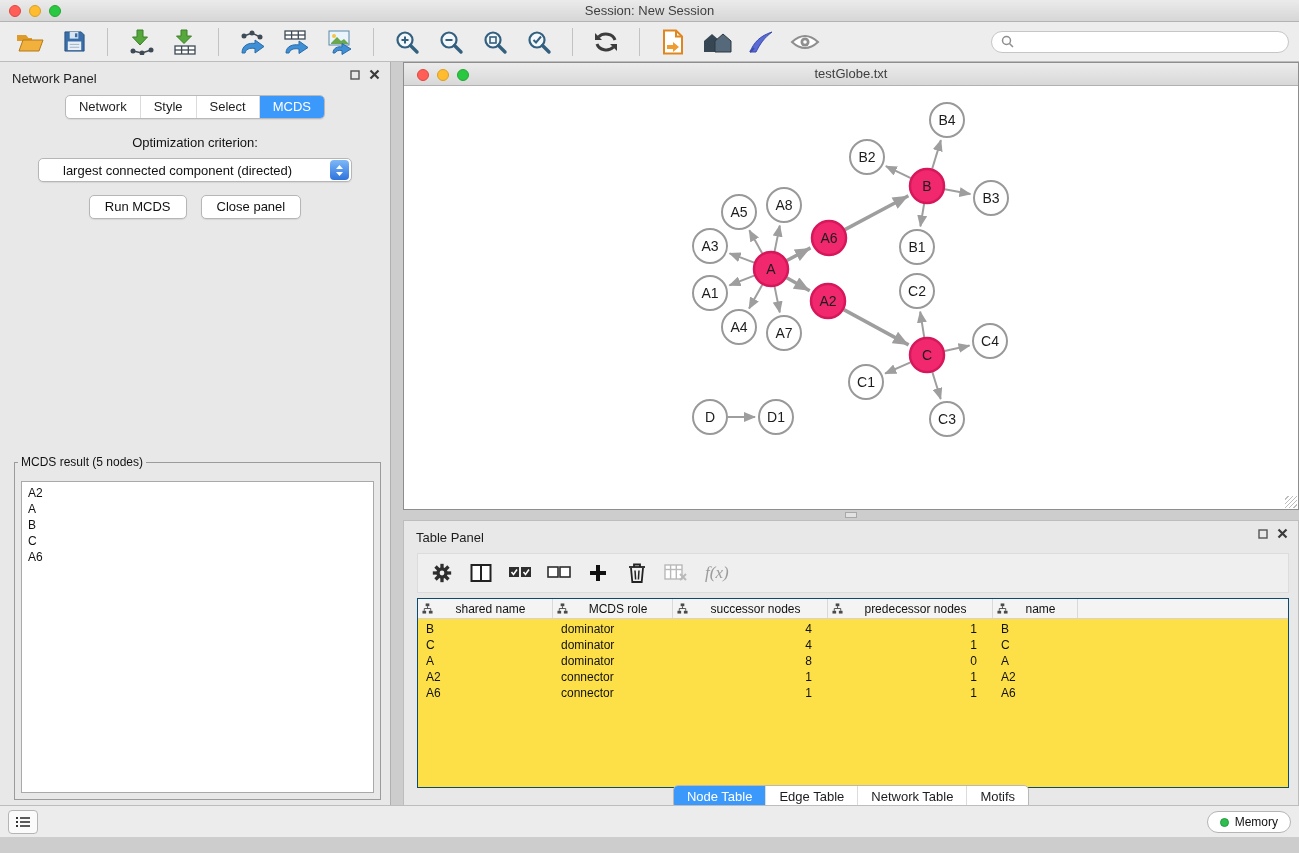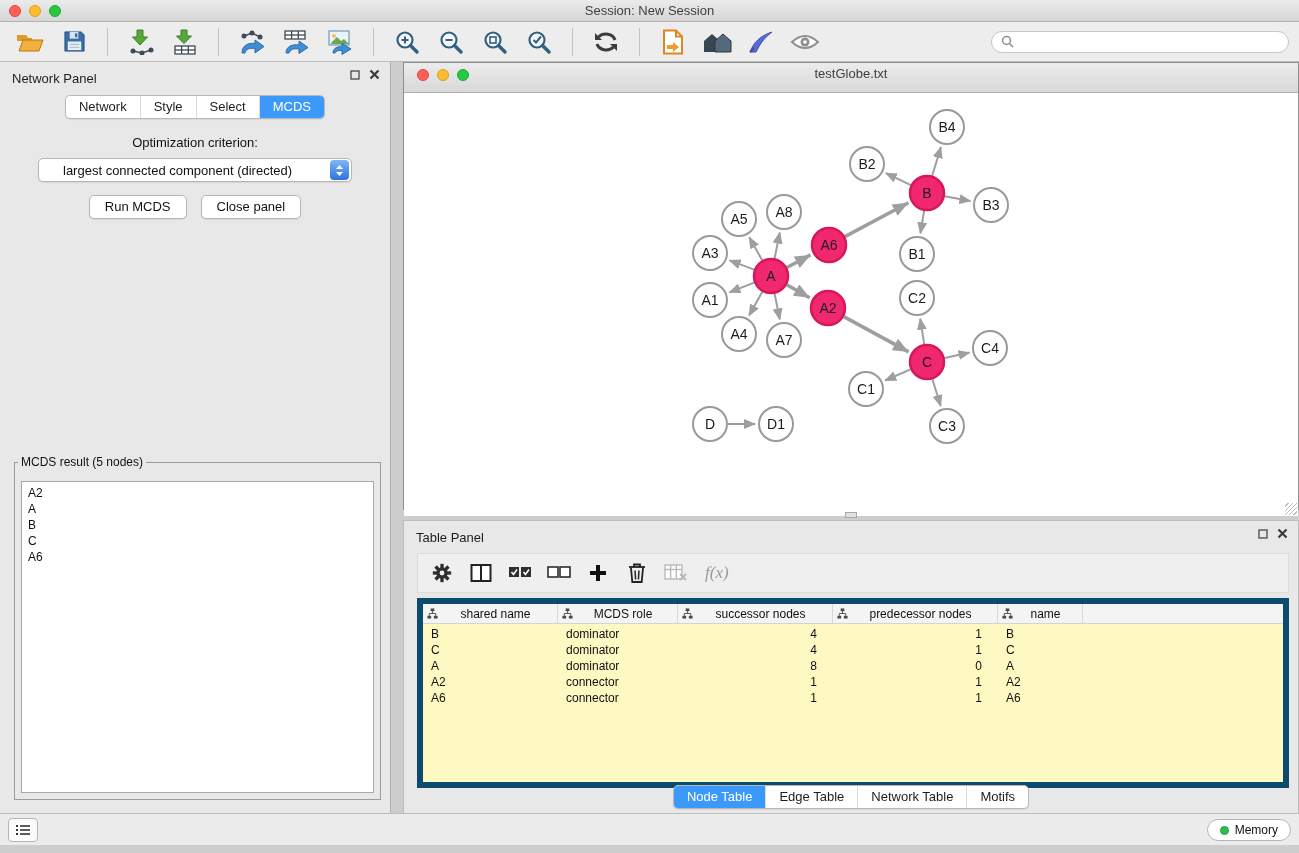--- a/index.html
+++ b/index.html
@@ -42,47 +42,47 @@
   .dd-btn{width:19px;height:20px;margin-right:2px;border-radius:4px;background:linear-gradient(#7db8f7,#2f73dd);display:flex;align-items:center;justify-content:center;flex:0 0 auto;}
   .btn-row{margin-top:13px;display:flex;justify-content:center;gap:14px;}
   .btn{background:#fff;border:1px solid #b6b6b6;border-radius:5px;padding:3px 15px;font-size:13px;color:#111;box-shadow:0 1px 1px rgba(0,0,0,0.08);cursor:pointer;font-family:inherit;line-height:16px;}
   .result-box{position:absolute;left:14px;right:9px;top:393px;bottom:21px;border:1px solid #9b9b9b;margin:0;padding:0;}
   .result-box legend{font-size:12px;color:#111;padding:0 3px;margin-left:3px;}
   .result-list{position:absolute;left:6px;right:6px;top:12px;bottom:6px;background:#fff;border:1px solid #a9a9a9;text-align:left;padding:3px 6px;font-size:12px;overflow:auto;}
   .result-item{line-height:16px;color:#111;}
 
   
   .network-window{position:absolute;left:403px;top:62px;width:896px;height:448px;border:1px solid #8e8e8e;background:#fff;}
-  .nw-titlebar{position:relative;height:30px;background:linear-gradient(#ececec,#d8d8d8);border-bottom:1px solid #b1b1b1;}
+  .nw-titlebar{position:relative;height:23px;background:linear-gradient(#ececec,#d8d8d8);border-bottom:1px solid #b1b1b1;}
   .nw-titlebar .traffic{top:6px;left:13px;}
   .nw-title{text-align:center;line-height:22px;font-size:13px;color:#3f3f3f;}
   .nw-canvas{position:relative;width:894px;height:423px;background:#fff;}
   svg.graph{display:block;}
   svg.graph text{font-family:"Liberation Sans",sans-serif;}
   .nw-grip{position:absolute;right:1px;bottom:1px;width:12px;height:12px;background:repeating-linear-gradient(135deg,transparent,transparent 2px,#bdbdbd 2px,#bdbdbd 3px);}
   .splitter-handle{position:absolute;left:845px;top:512px;width:12px;height:6px;background:#e2e2e2;border:1px solid #a8a8a8;}
 
   
   .table-panel{position:absolute;left:403px;top:520px;width:896px;height:295px;background:#e8e8e8;border:1px solid #bdbdbd;}
   .tp-toolbar{position:absolute;left:13px;right:9px;top:32px;height:40px;background:#efefef;border:1px solid #dcdcdc;display:flex;align-items:center;gap:3px;padding:0 6px;}
   .tt-btn{width:36px;height:32px;background:none;border:none;display:flex;align-items:center;justify-content:center;cursor:pointer;}
   .tt-btn.fx{font-family:"Liberation Serif",serif;font-style:italic;font-size:17px;color:#9b9b9b;width:auto;padding:0 8px;}
-  .tp-table{position:absolute;left:13px;right:9px;top:77px;height:190px;background:#fef9c3;border:6px solid #0c4a6e;overflow:hidden;}
+  .tp-table{position:absolute;left:13px;right:9px;top:77px;height:190px;background:#fde047;border:1px solid #0c4a6e;overflow:hidden;}
   .tp-thead{display:flex;background:#f4f4f4;height:20px;border-bottom:1px solid #d4d4d4;}
   .th{display:flex;align-items:center;border-right:1px solid #d9d9d9;font-size:12px;color:#111;padding:0 4px;background:#f4f4f4;}
   .th-ico{flex:0 0 auto;display:inline-flex;}
   .th-label{flex:1;text-align:center;white-space:nowrap;overflow:hidden;}
   .tp-tbody{padding-top:2px;}
   .tr{display:flex;height:16px;align-items:center;}
   .td{font-size:12px;color:#111;padding:0 8px;white-space:nowrap;overflow:hidden;}
   .td.right{padding-right:16px;}
   .tp-tabs-row{position:absolute;left:0;right:0;bottom:5px;display:flex;justify-content:center;}
 
   
-  .statusbar{position:absolute;left:0;right:0;bottom:8px;height:32px;background:#ececec;border-top:1px solid #bdbdbd;}
+  .statusbar{position:absolute;left:0;right:0;bottom:16px;height:32px;background:#ececec;border-top:1px solid #bdbdbd;}
   .sb-left-btn{position:absolute;left:8px;top:4px;width:30px;height:24px;background:#fbfbfb;border:1px solid #b5b5b5;border-radius:4px;display:flex;align-items:center;justify-content:center;cursor:pointer;}
   .memory-btn{position:absolute;right:8px;top:5px;height:22px;background:#fff;border:1px solid #b5b5b5;border-radius:11px;display:flex;align-items:center;gap:6px;padding:0 12px;font-size:12px;color:#111;cursor:pointer;}
   .mem-dot{width:9px;height:9px;border-radius:50%;background:#2ebd4e;border:1px solid #1f9e3d;flex:0 0 auto;}
 </style>
 </head>
 <body>
 
 <div id="root">
 
   <div class="titlebar">

